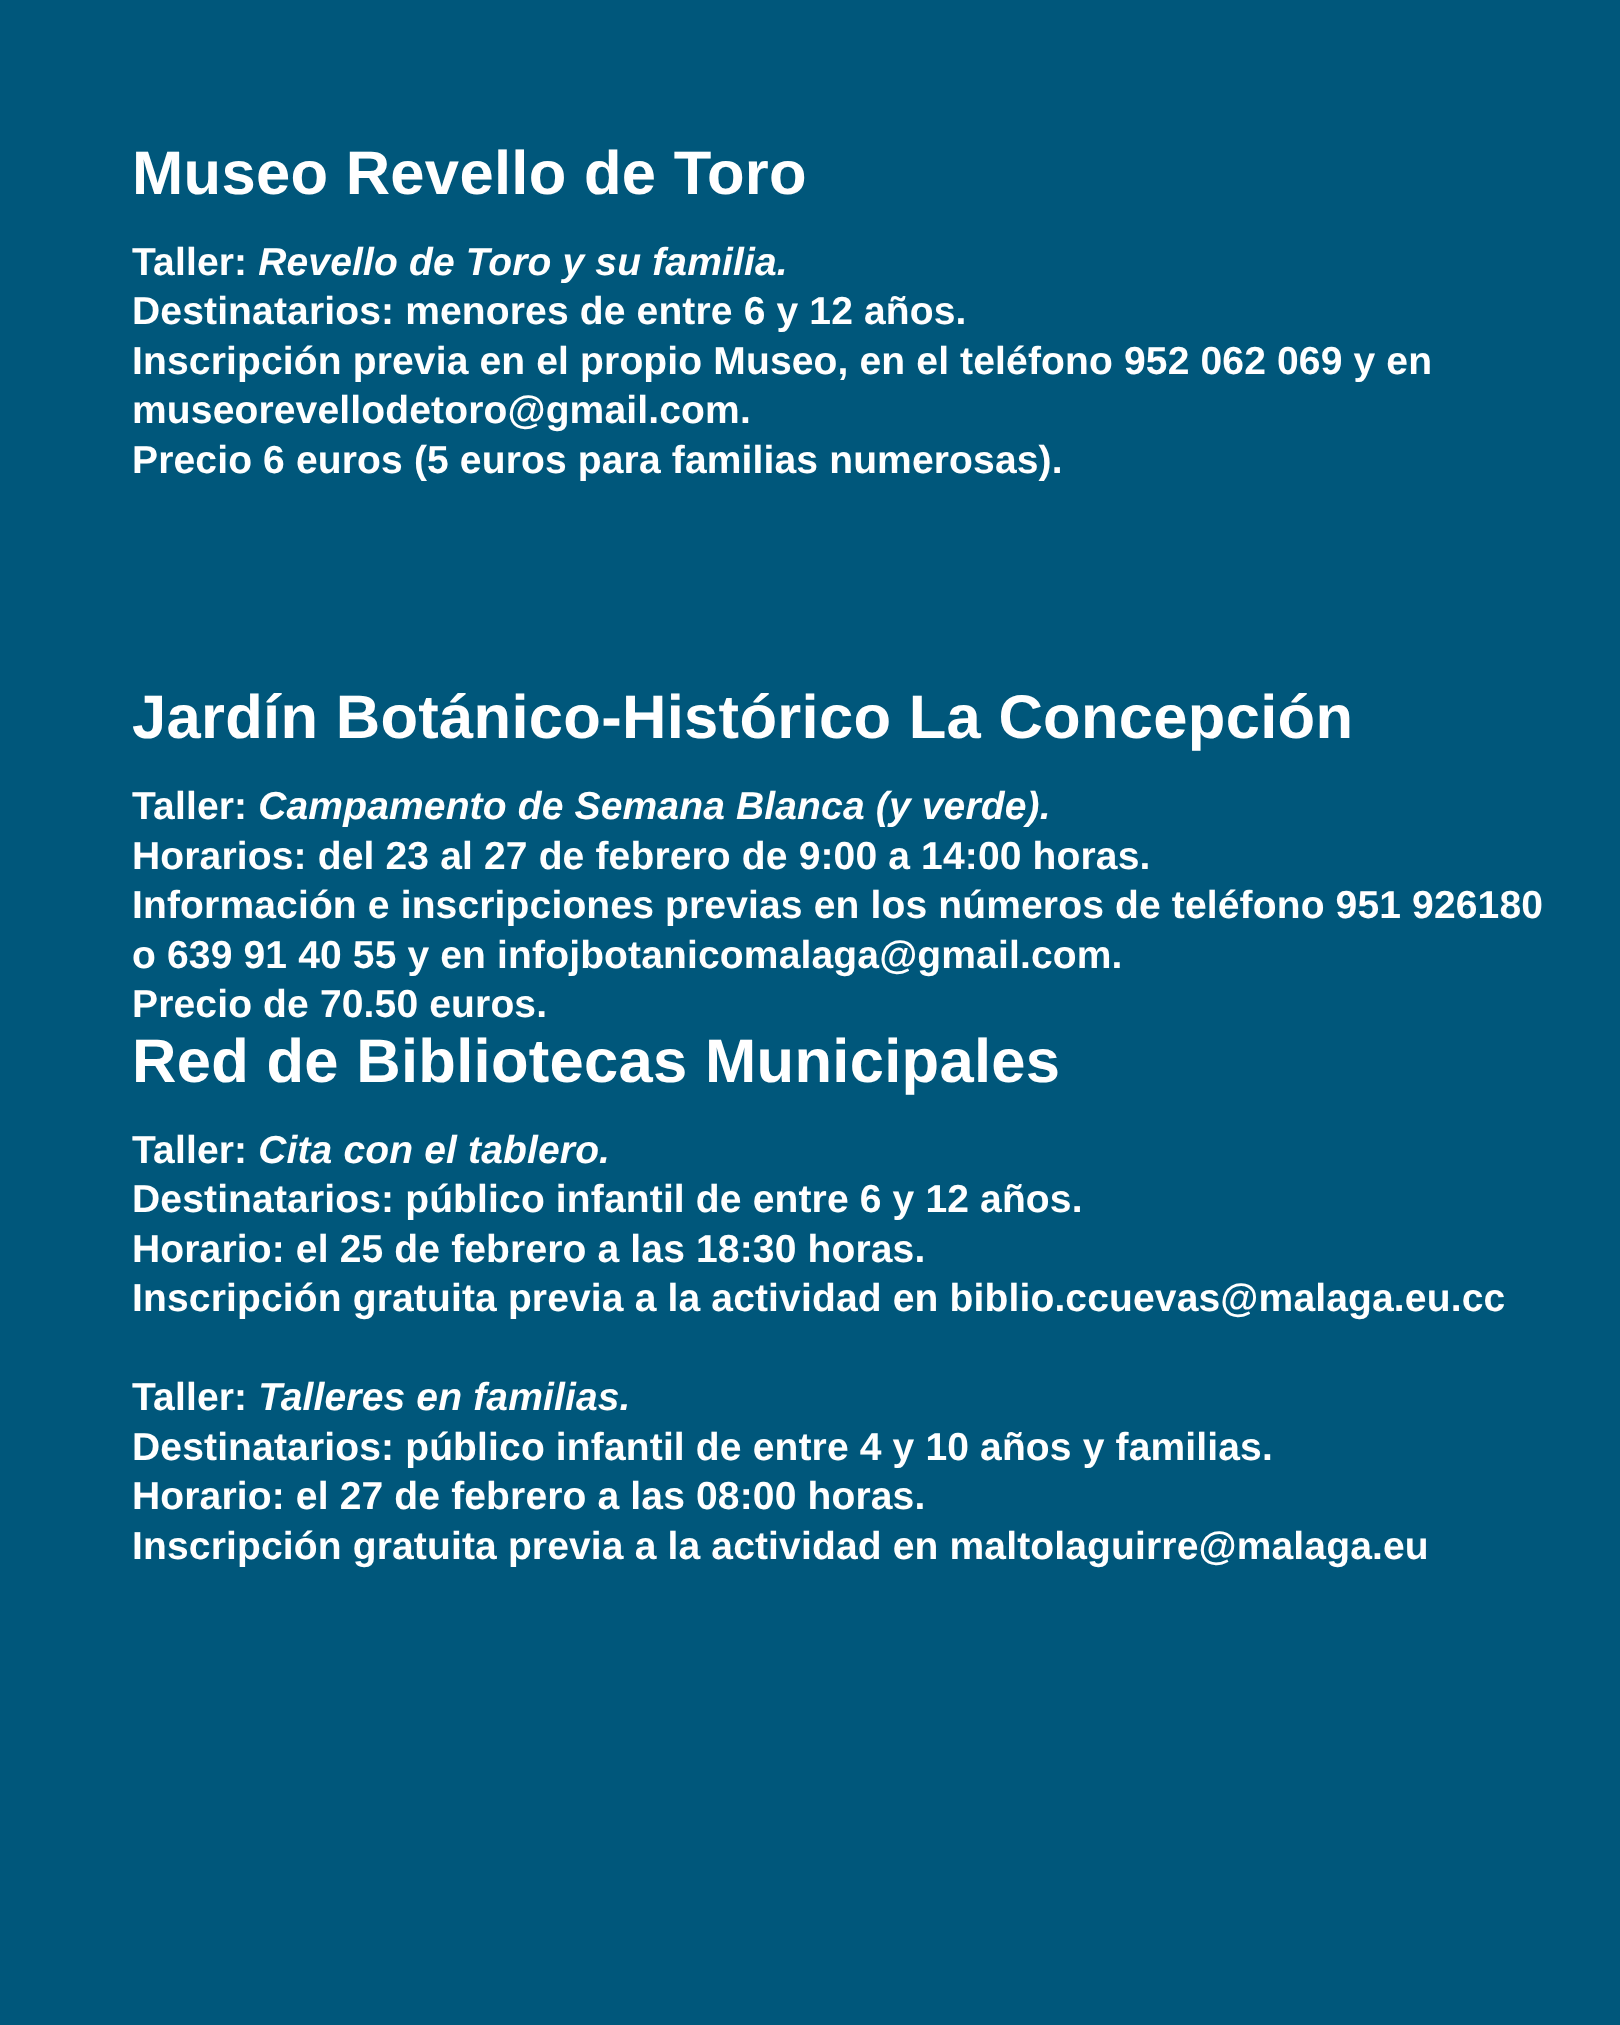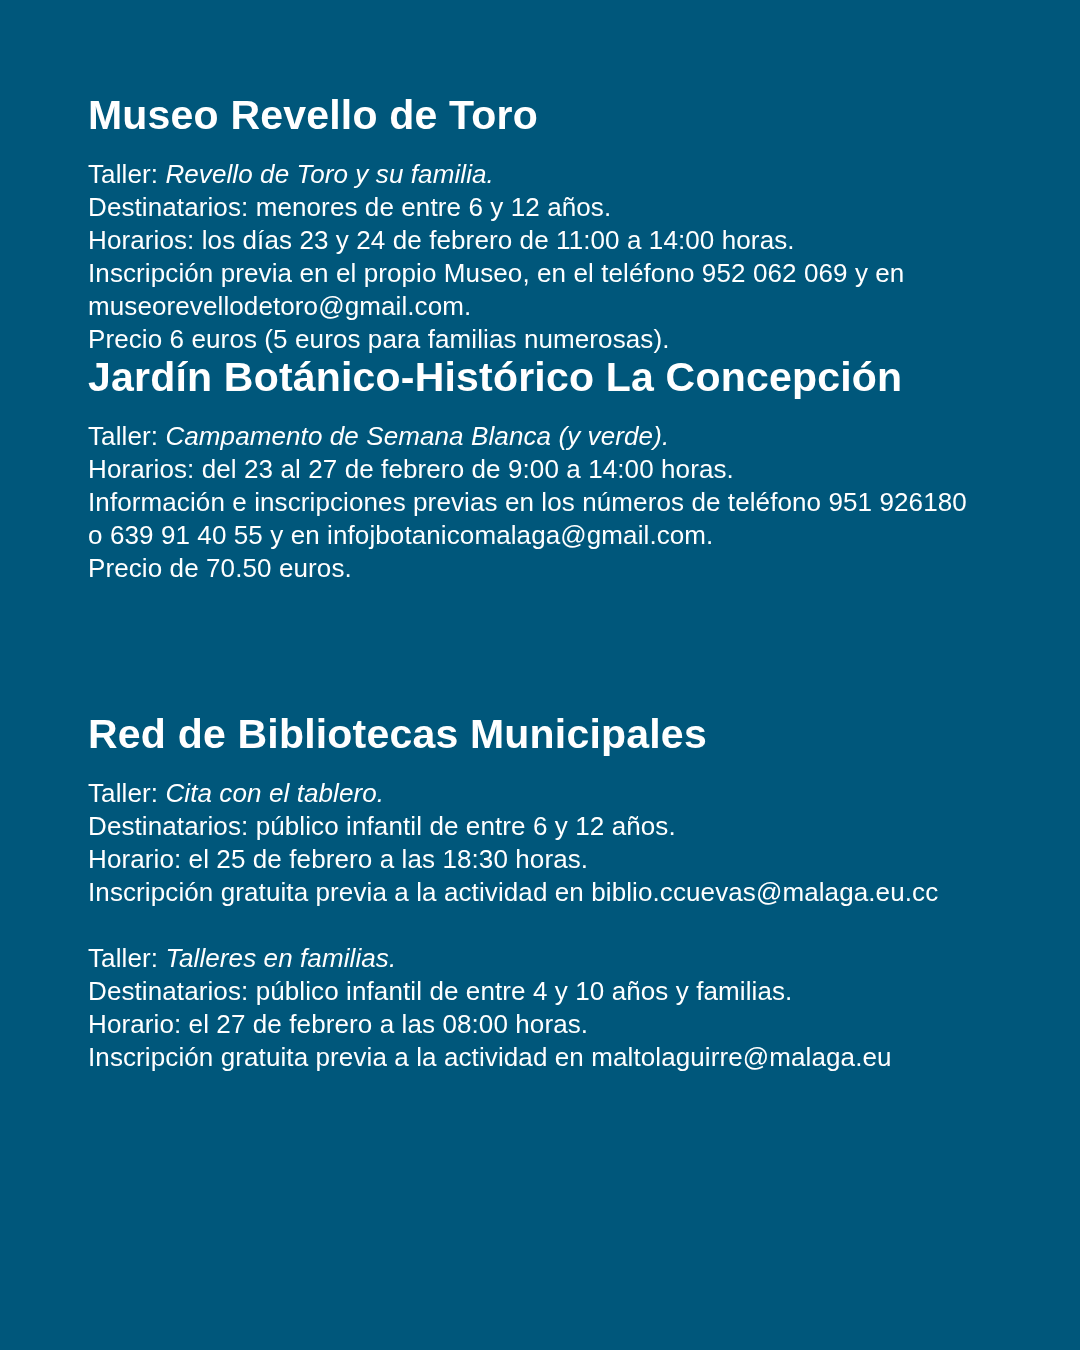--- a/index.html
+++ b/index.html
@@ -18,50 +18,49 @@
     color: var(--fg);
     font-family: "Liberation Sans", "DejaVu Sans", sans-serif;
     overflow: hidden;
   }
   .page {
     width: 1080px;
     height: 1118px;
     padding: 94px 60px 0 88px;
   }
   .section { margin: 0; }
-  .section + .section.gap-1 { }
-  .section + .section.gap-2 { margin-top: 128px; }
+  .section + .section.gap-1 { margin-top: 134px; }
+  .section + .section.gap-2 { }
   .section-title {
     font-size: 41px;
     line-height: 42px;
     font-weight: 700;
     letter-spacing: 0.2px;
     margin: 0 0 22px 0;
   }
   .entry + .entry { margin-top: 33px; }
   .line {
     font-size: 26px;
     line-height: 33px;
-    font-weight: 400;
+    font-weight: 700;
     letter-spacing: 0.1px;
     white-space: nowrap;
   }
   .line .it { font-style: italic; }
 </style>
 </head>
 <body>
 
 <div class="page">
 
   <div class="section">
     <h2 class="section-title">Museo Revello de Toro</h2>
     <div class="entry">
       <div class="line"><span>Taller: </span><span class="it">Revello de Toro y su familia.</span></div>
       <div class="line"><span>Destinatarios: menores de entre 6 y 12 años.</span></div>
-      <div class="line"><span>Horarios: los días 23 y 24 de febrero de 11:00 a 14:00 horas.</span></div>
       <div class="line"><span>Inscripción previa en el propio Museo, en el teléfono 952 062 069 y en</span></div>
       <div class="line"><span>museorevellodetoro@gmail.com.</span></div>
       <div class="line"><span>Precio 6 euros (5 euros para familias numerosas).</span></div>
     </div>
   </div>
 
   <div class="section gap-1">
     <h2 class="section-title">Jardín Botánico-Histórico La Concepción</h2>
     <div class="entry">
       <div class="line"><span>Taller: </span><span class="it">Campamento de Semana Blanca (y verde).</span></div>

